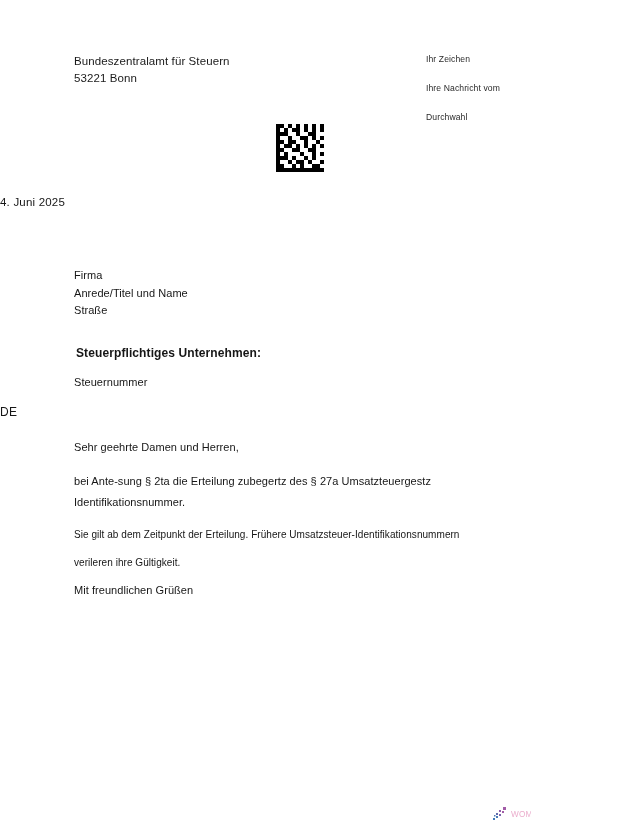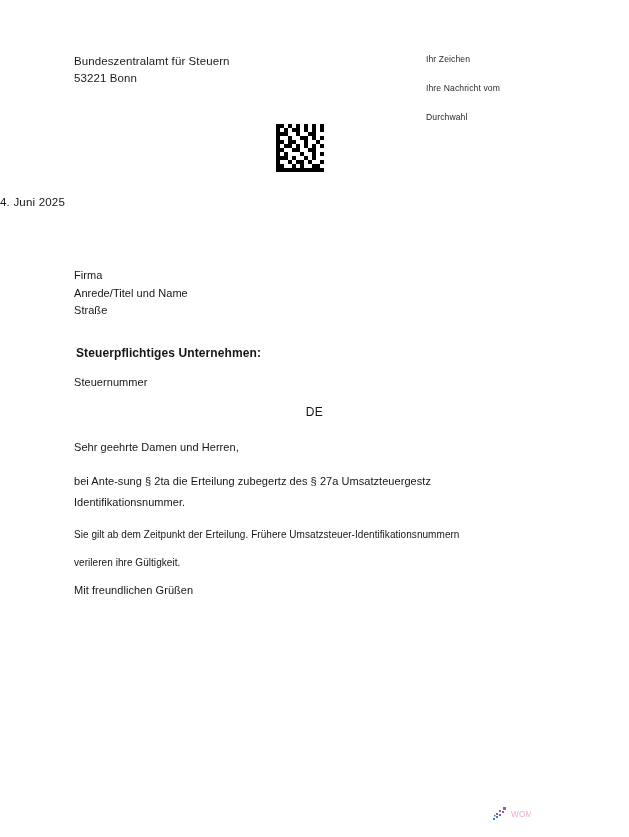--- a/index.html
+++ b/index.html
@@ -101,21 +101,20 @@
     top: 376px;
     font-size: 11px;
     letter-spacing: 0.05px;
   }
 
   .vat-id {
     position: absolute;
     left: 0;
     top: 405px;
     width: 629px;
-    text-align: center;
     font-size: 12px;
     letter-spacing: 0.4px;
   }
 
   .salutation {
     position: absolute;
     left: 74px;
     top: 441px;
     font-size: 11px;
     letter-spacing: 0.05px;

